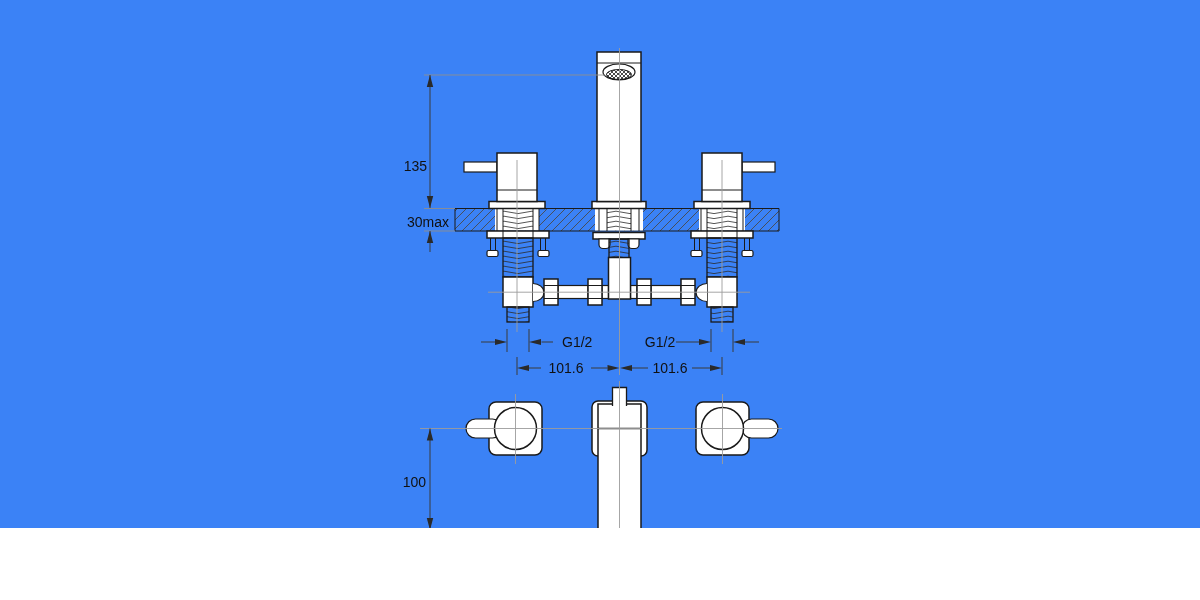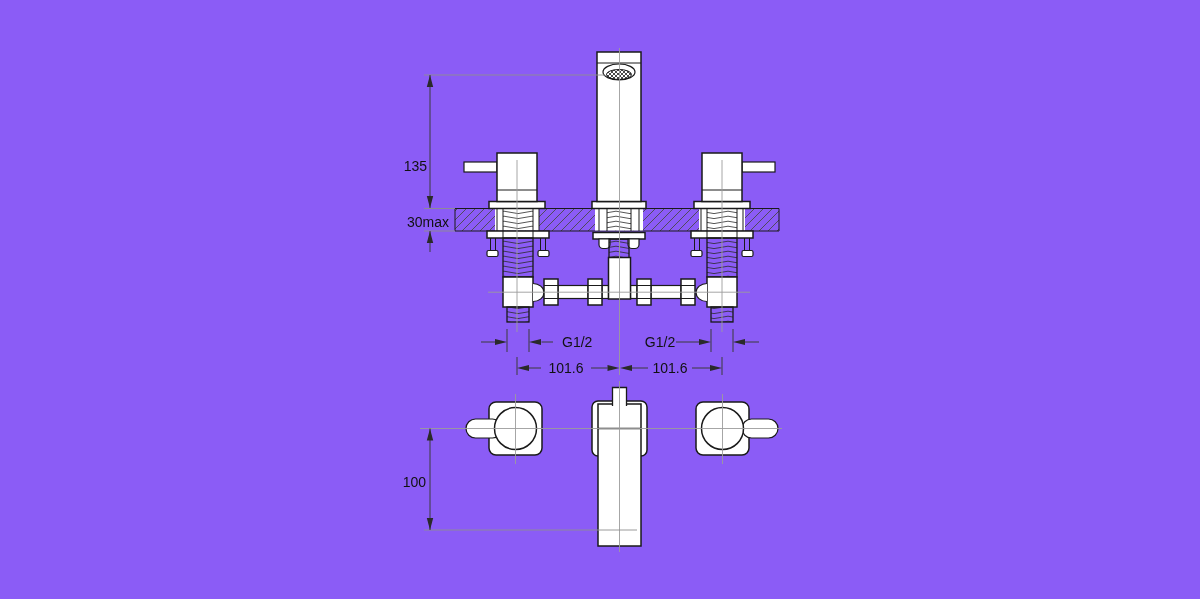--- a/index.html
+++ b/index.html
@@ -1,16 +1,16 @@
 <!DOCTYPE html>
 <html><head>
 <meta charset="utf-8">
 <style>
   html,body{margin:0;padding:0;background:#ffffff;}
-  #stage{position:relative;width:1200px;height:599px;background:#8b5cf6;overflow:hidden;
+  #stage{position:relative;width:1200px;height:528px;background:#3b82f6;overflow:hidden;
          font-family:"Liberation Sans", sans-serif;}
   svg{position:absolute;left:0;top:0;}
   .ol{fill:#ffffff;stroke:#1a1a1a;stroke-width:1.5;}
   .ol2{fill:#ffffff;stroke:#1a1a1a;stroke-width:1.2;}
   .ln{fill:none;stroke:#1a1a1a;stroke-width:1.3;}
   .thin{fill:none;stroke:#1a1a1a;stroke-width:1;}
   .dim{fill:none;stroke:#3a3a3a;stroke-width:1;}
   .ext{fill:none;stroke:#8f8f8f;stroke-width:0.9;}
   .cl{fill:none;stroke:#9c9c9c;stroke-width:0.9;}
   .arr{fill:#2a2a2a;stroke:none;}

